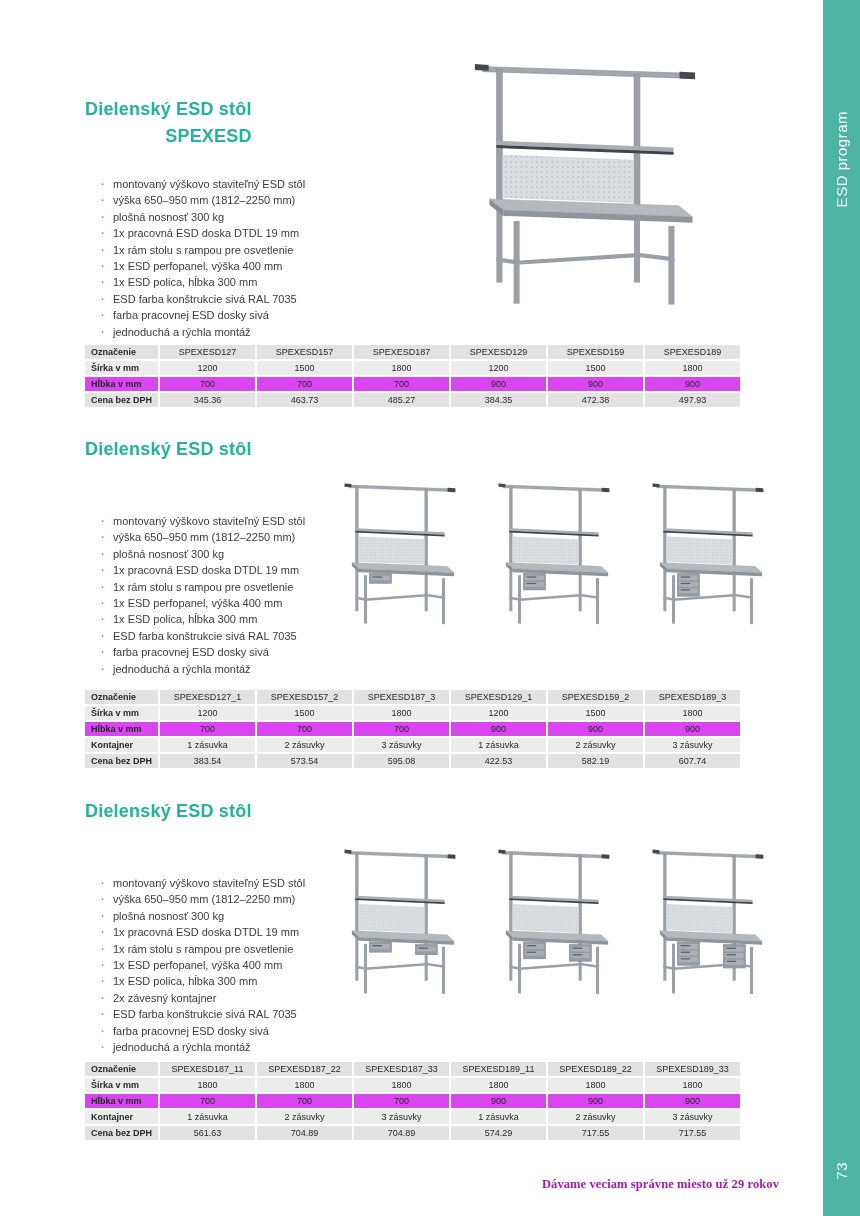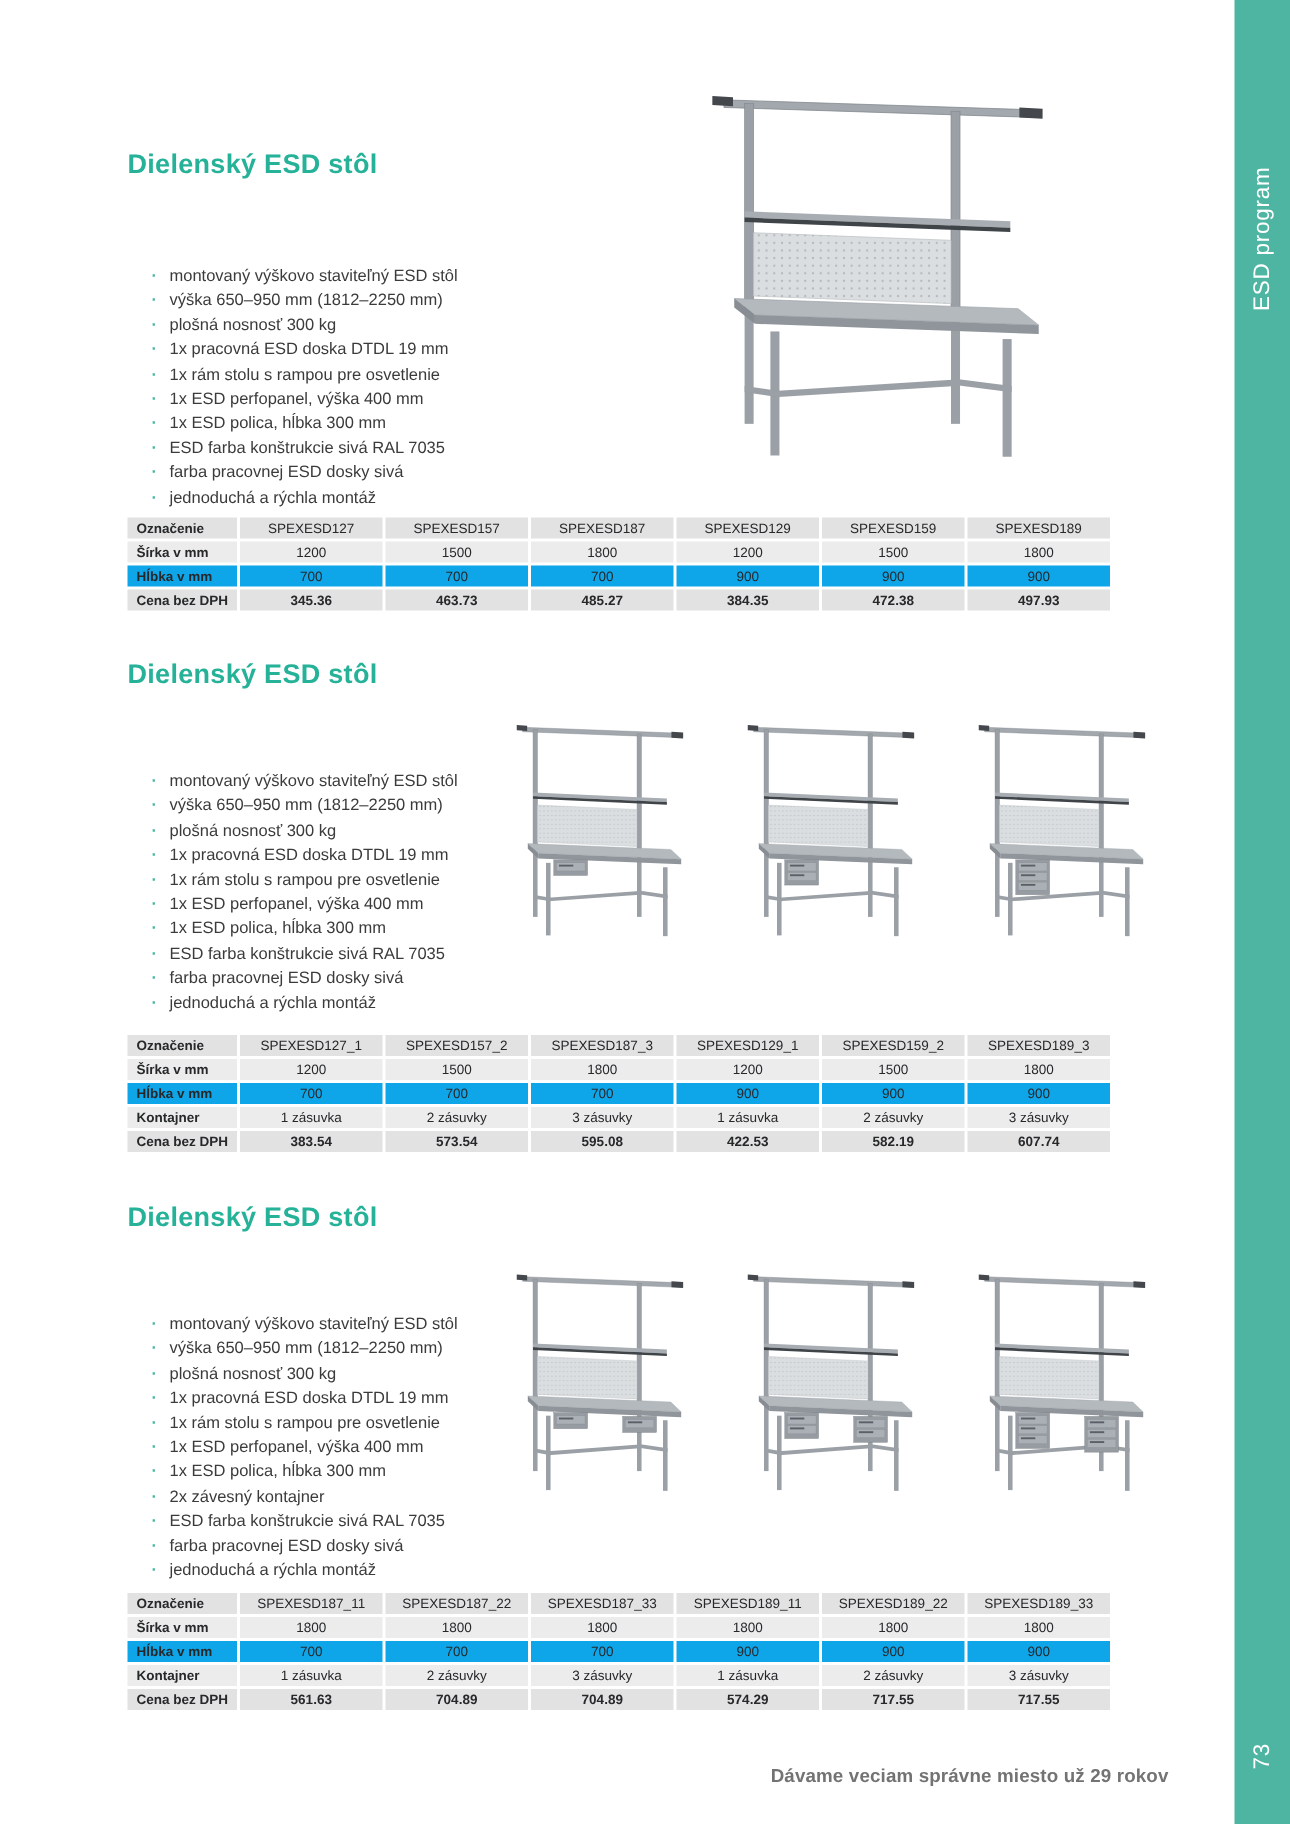--- a/index.html
+++ b/index.html
@@ -36,46 +36,47 @@
 
   
   .spec-table{position:absolute;left:85px;width:655px;display:grid;
               grid-template-columns:73px repeat(6,1fr);gap:2px;}
   .tb0{top:345px}.tb1{top:690px}.tb2{top:1062px}
   .cell{font-size:9px;height:14px;display:flex;align-items:center;justify-content:center;
         color:#26282a;white-space:nowrap;overflow:hidden;}
   .cell.label{justify-content:flex-start;padding-left:6px;font-weight:bold;}
   .rw-head  .cell{background:#e2e2e2;}
   .rw-alt1  .cell{background:#ececec;}
-  .rw-alt2  .cell{background:#0ea5e9;}
+  .rw-alt2  .cell{background:#d946ef;}
   .rw-kont  .cell{background:#ececec;}
   .rw-price .cell{background:#e2e2e2;}
-  .rw-price .cell.value{font-weight:bold;}
+  .rw-price .cell.value{font-weight:normal;}
   .row{display:contents;}
 
   
   .footer{position:absolute;top:1177px;right:81px;font-size:12.5px;
-          font-weight:bold;color:#737373;letter-spacing:.1px;}
+          font-weight:bold;color:#a21caf;letter-spacing:.1px;font-family:Liberation Serif, serif;}
 </style>
 </head>
 <body>
 
 <div class="page">
 
   <aside class="sidebar">
     <div class="sidebar-top">
       <span class="vtext">ESD program</span>
     </div>
     <div class="sidebar-bottom">
       <span class="vtext">73</span>
     </div>
   </aside>
 
   <h2 class="title t0">
     <span>Dielenský ESD stôl</span>
+    <span>SPEXESD</span>
   </h2>
   <ul class="bullets b0">
       <li>montovaný výškovo staviteľný ESD stôl</li>
       <li>výška 650–950 mm (1812–2250 mm)</li>
       <li>plošná nosnosť 300 kg</li>
       <li>1x pracovná ESD doska DTDL 19 mm</li>
       <li>1x rám stolu s rampou pre osvetlenie</li>
       <li>1x ESD perfopanel, výška 400 mm</li>
       <li>1x ESD polica, hĺbka 300 mm</li>
       <li>ESD farba konštrukcie sivá RAL 7035</li>

